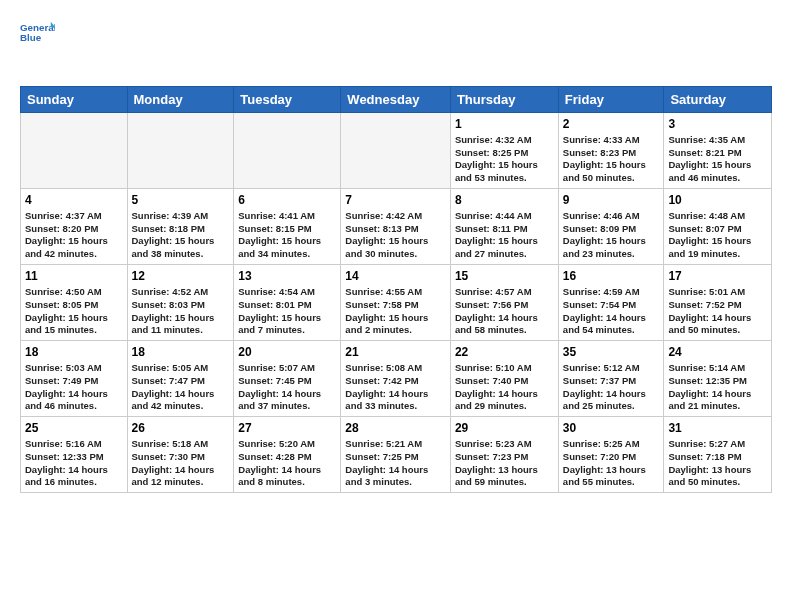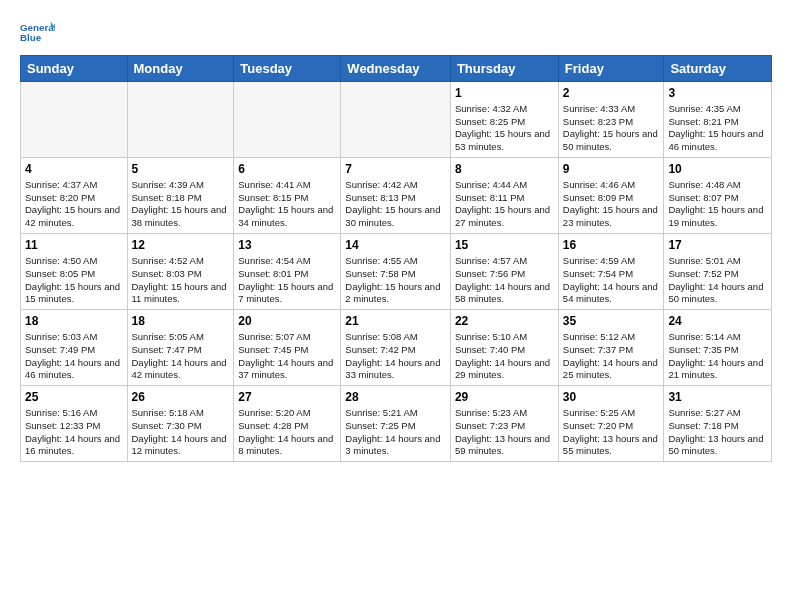--- a/index.html
+++ b/index.html
@@ -9,23 +9,23 @@
     .logo { display: flex; align-items: center; }
     .title-area { text-align: right; }
     .month-year { font-size: 32px; font-weight: 300; color: #1a1a2e; }
     .location { font-size: 16px; color: #444; }
     
     .calendar { width: 100%; border-collapse: collapse; margin: 0 10px; width: calc(100% - 20px); margin-left: 10px; }
     .calendar th { background: #2a6aba; color: white; text-align: left; padding: 5px 6px; font-size: 13px; font-weight: bold; border: 1px solid #1a5aa0; }
     .calendar td { border: 1px solid #ccc; vertical-align: top; padding: 3px 4px; width: 113px; min-height: 80px; font-size: 10px; line-height: 1.4; background: #fff; }
     .calendar td.empty { background: #f5f5f5; }
     .day-num { font-size: 12px; font-weight: bold; display: block; margin-bottom: 1px; }
-    .day-info { font-size: 9.5px; color: #222; line-height: 1.35; }
+    .day-info { font-size: 9.5px; color: #222; line-height: 1.35; font-weight: bold; }
     
-    .cal-wrapper { padding: 0 10px 10px 10px; }
+    .cal-wrapper { padding: 0 10px 10px 10px; margin-top: 31px; }
   </style>
 </head>
 <body>
 
 <div class="header">
   <div class="logo">
   <div style="display:flex;align-items:center;">
     <svg width="35" height="35" viewBox="0 0 50 35">
       <text x="0" y="16" font-size="14" font-weight="bold" fill="#2a6aba" font-family="Arial">General</text>
       <text x="0" y="30" font-size="14" font-weight="bold" fill="#2a6aba" font-family="Arial">Blue</text>
@@ -221,21 +221,21 @@
           <td>
             <span class="day-num">35</span>
             <div class="day-info">Sunrise: 5:12 AM
 Sunset: 7:37 PM
 Daylight: 14 hours
 and 25 minutes.</div>
           </td>
           <td>
             <span class="day-num">24</span>
             <div class="day-info">Sunrise: 5:14 AM
-Sunset: 7:35 PM
+Sunset: 12:35 PM
 Daylight: 14 hours
 and 21 minutes.</div>
           </td>
         </tr>
         <tr>
           <td>
             <span class="day-num">25</span>
             <div class="day-info">Sunrise: 5:16 AM
 Sunset: 12:33 PM
 Daylight: 14 hours

